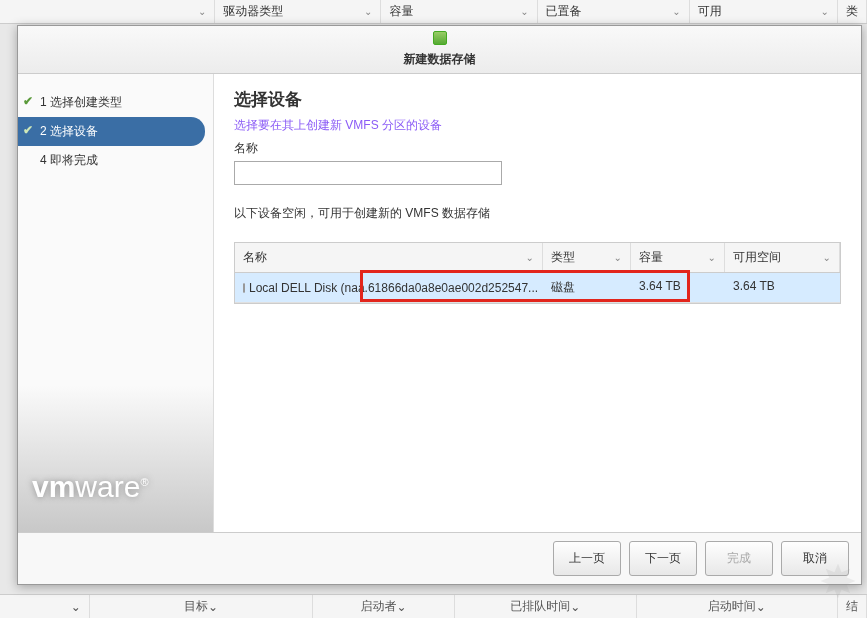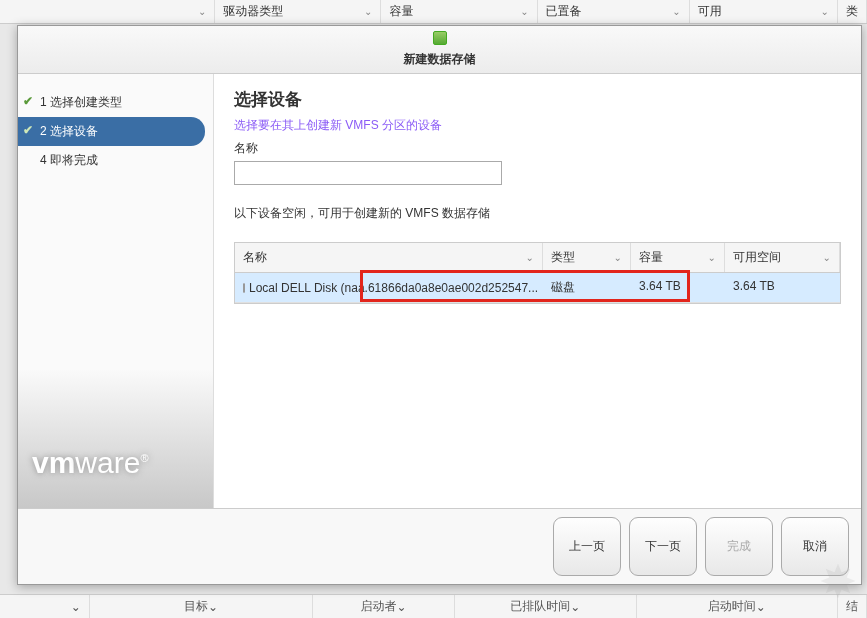--- a/index.html
+++ b/index.html
@@ -225,24 +225,24 @@
     .button-bar {
       border-top: 1px solid #ccc;
       padding: 8px 12px;
       display: flex;
       justify-content: flex-end;
       gap: 8px;
       background: #f8f8f8;
     }
     .btn {
       min-width: 68px;
-      padding: 20px 12px;
+      padding: 8px 12px;
       border: 1px solid #aaa;
       background: linear-gradient(#fefefe, #e8e8e8);
-      border-radius: 9px;
+      border-radius: 3px;
       cursor: pointer;
       color: #333;
       font-size: 12px;
     }
     .btn.disabled {
       color: #aaa;
       cursor: default;
     }
     
     .watermark {

